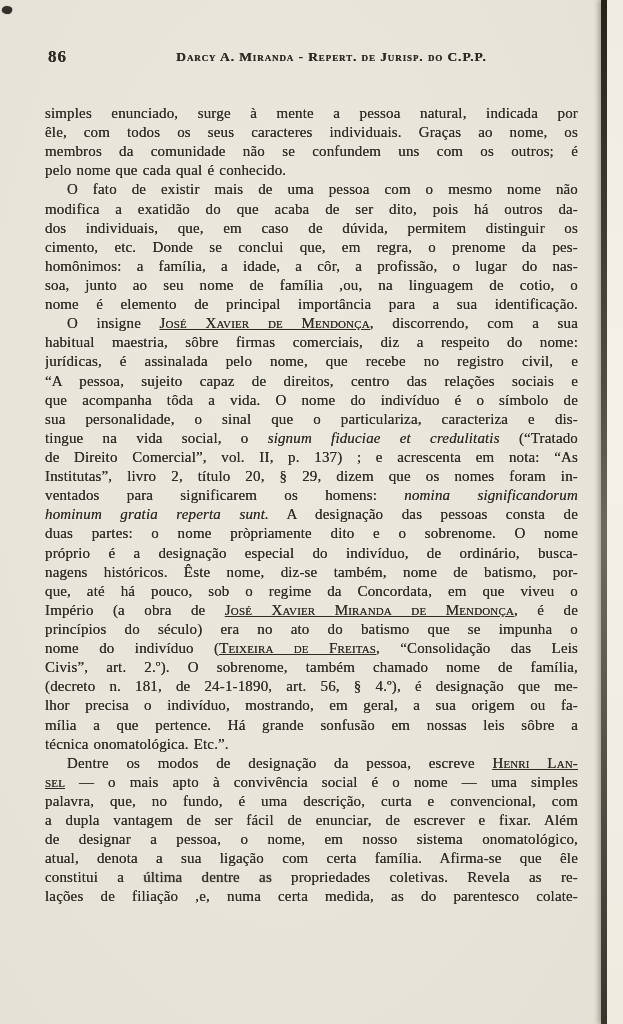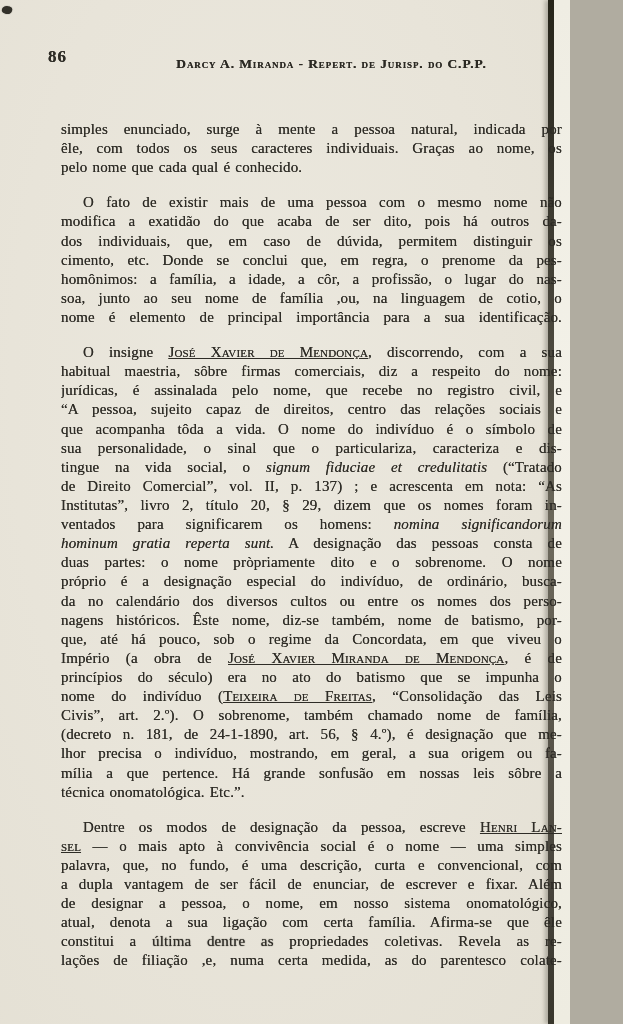--- a/index.html
+++ b/index.html
@@ -1,18 +1,18 @@
 <!DOCTYPE html>
 <html><head>
 <meta charset="utf-8">
 <style>
   html, body { margin: 0; padding: 0; background: #b0aca0; }
   .page {
     position: relative;
-    width: 570px;
+    width: 623px;
     height: 1024px;
     overflow: hidden;
     background: radial-gradient(ellipse at 45% 38%, #ebe8de 0%, #e8e4d9 55%, #e4e0d4 100%);
     font-family: "Liberation Serif", "DejaVu Serif", serif;
     color: #2e2c26;
   }
   
   .edge-light {
     position: absolute; top: 0; right: 0; width: 16px; height: 100%;
     background: linear-gradient(to bottom, #efede3, #f3f1e8 40%, #eeece1);
@@ -31,35 +31,35 @@
     box-shadow: 0 0 1px rgba(51,49,42,0.8);
   }
   
   .header { position: absolute; top: 47px; left: 45px; width: 533px; height: 20px; }
   .page-number {
     position: absolute; left: 3px; top: 0;
     font-size: 17px; font-weight: bold; letter-spacing: 1px;
     text-shadow: 0 0 0.5px rgba(46,44,38,0.9);
   }
   .running-title {
-    position: absolute; left: 40px; right: 0; top: 9px;
+    position: absolute; left: 40px; right: 0; top: 2px;
     text-align: center;
     font-variant: small-caps; font-weight: bold;
     font-size: 13.5px; letter-spacing: 0.9px;
     color: #2b2923;
     text-shadow: 0 0 0.5px rgba(43,41,35,0.85);
   }
   
   .text-block {
     position: absolute; top: 104px; left: 45px; width: 533px;
     font-size: 15px; line-height: 19.12px;
     letter-spacing: 0.15px; word-spacing: 1.2px;
     text-shadow: 0 0 0.55px rgba(46,44,38,0.85);
   }
-  .para { margin: 16px; }
+  .para { margin: 0; }
   .line {
     height: 19.12px; overflow: hidden;
     text-align: justify; text-align-last: justify;
   }
   .line.end { text-align: right; text-align-last: left; }
   .line.indent { text-indent: 22px; }
   .sc { font-variant: small-caps; text-decoration: underline; }
   .i  { font-style: italic; }
   .b  { font-weight: normal; text-shadow: 0 0 1.1px rgba(40,38,32,0.85); }
 </style>
@@ -73,20 +73,21 @@
 
   <div class="header">
     <span class="page-number">86</span>
     <span class="running-title">Darcy A. Miranda - Repert. de Jurisp. do C.P.P.</span>
   </div>
 
   <div class="text-block">
       <div class="para">
         <div class="line"><span>simples enunciado, surge à mente a pessoa natural, indicada por</span></div>
         <div class="line"><span>êle, com todos os seus caracteres individuais. Graças ao nome, os</span></div>
+        <div class="line"><span>membros da comunidade não se confundem uns com os outros; é</span></div>
         <div class="line end"><span>pelo nome que cada qual é conhecido.</span></div>
       </div>
       <div class="para">
         <div class="line indent"><span>O fato de existir mais de uma pessoa com o mesmo nome não</span></div>
         <div class="line"><span>modifica a exatidão do que acaba de ser dito, pois há outros da-</span></div>
         <div class="line"><span>dos individuais, que, em caso de dúvida, permitem distinguir os</span></div>
         <div class="line"><span>cimento, etc. Donde se conclui que, em regra, o prenome da pes-</span></div>
         <div class="line"><span>homônimos: a família, a idade, a côr, a profissão, o lugar do nas-</span></div>
         <div class="line"><span>soa, junto ao seu nome de família ,ou, na linguagem de cotio, o</span></div>
         <div class="line"><span>nome é elemento de principal importância para a sua identificação.</span></div>
@@ -98,21 +99,20 @@
         <div class="line"><span>“A pessoa, sujeito capaz de direitos, centro das relações sociais e</span></div>
         <div class="line"><span>que acompanha tôda a vida. O nome do indivíduo é o símbolo de</span></div>
         <div class="line"><span>sua personalidade, o sinal que o particulariza, caracteriza e dis-</span></div>
         <div class="line"><span>tingue na vida social, o </span><span class="i">signum fiduciae et credulitatis</span><span> (“Tratado</span></div>
         <div class="line"><span>de Direito Comercial”, vol. II, p. 137) ; e acrescenta em nota: “As</span></div>
         <div class="line"><span>Institutas”, livro 2, título 20, § 29, dizem que os nomes foram in-</span></div>
         <div class="line"><span>ventados para significarem os homens: </span><span class="i">nomina significandorum</span></div>
         <div class="line"><span class="i">hominum gratia reperta sunt.</span><span> A designação das pessoas consta de</span></div>
         <div class="line"><span>duas partes: o nome pròpriamente dito e o sobrenome. O nome</span></div>
         <div class="line"><span>próprio é a designação especial do indivíduo, de ordinário, busca-</span></div>
-        <div class="line"><span>da no calendário dos diversos cultos ou entre os nomes dos perso-</span></div>
         <div class="line"><span>nagens históricos. Êste nome, diz-se também, nome de batismo, por-</span></div>
         <div class="line"><span>que, até há pouco, sob o regime da Concordata, em que viveu o</span></div>
         <div class="line"><span>Império (a obra de </span><span class="sc">José Xavier Miranda de Mendonça</span><span>, é de</span></div>
         <div class="line"><span>princípios do século) era no ato do batismo que se impunha o</span></div>
         <div class="line"><span>nome do indivíduo (</span><span class="sc">Teixeira de Freitas</span><span>, “Consolidação das Leis</span></div>
         <div class="line"><span>Civis”, art. 2.º). O sobrenome, também chamado nome de família,</span></div>
         <div class="line"><span>(decreto n. 181, de 24-1-1890, art. 56, § 4.º), é designação que me-</span></div>
         <div class="line"><span>lhor precisa o indivíduo, mostrando, em geral, a sua origem ou fa-</span></div>
         <div class="line"><span>mília a que pertence. Há grande sonfusão em nossas leis sôbre a</span></div>
         <div class="line end"><span>técnica onomatológica. Etc.”.</span></div>

